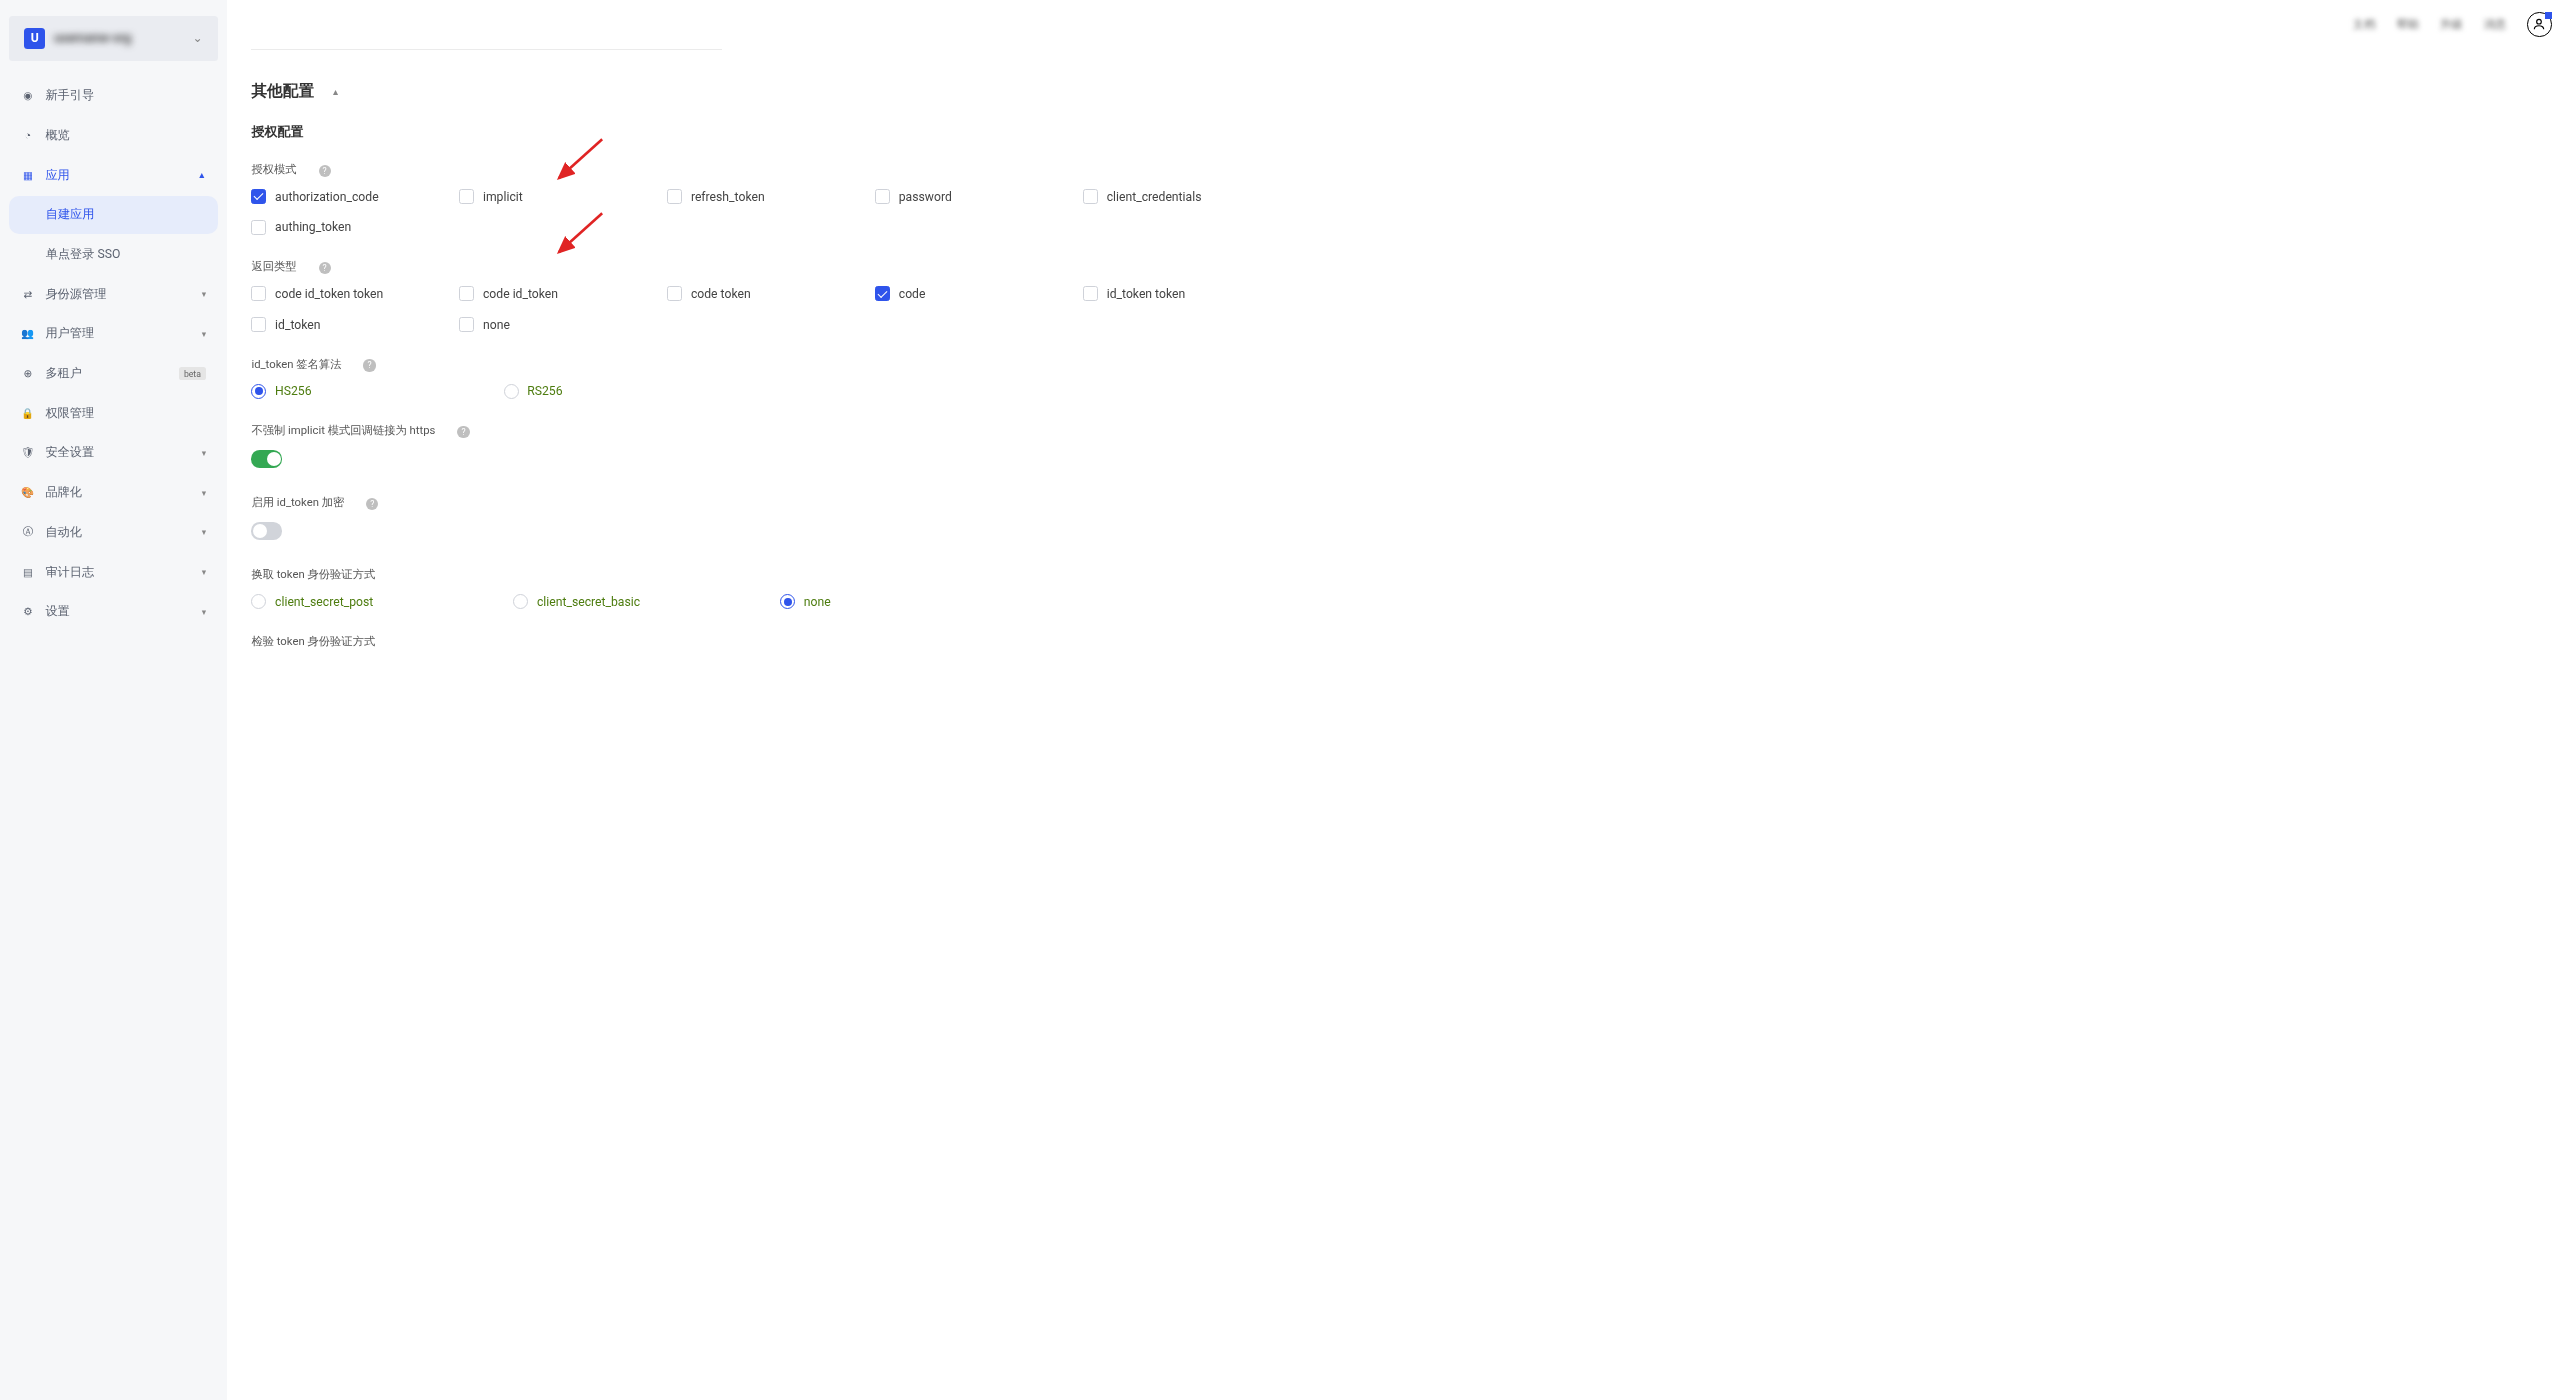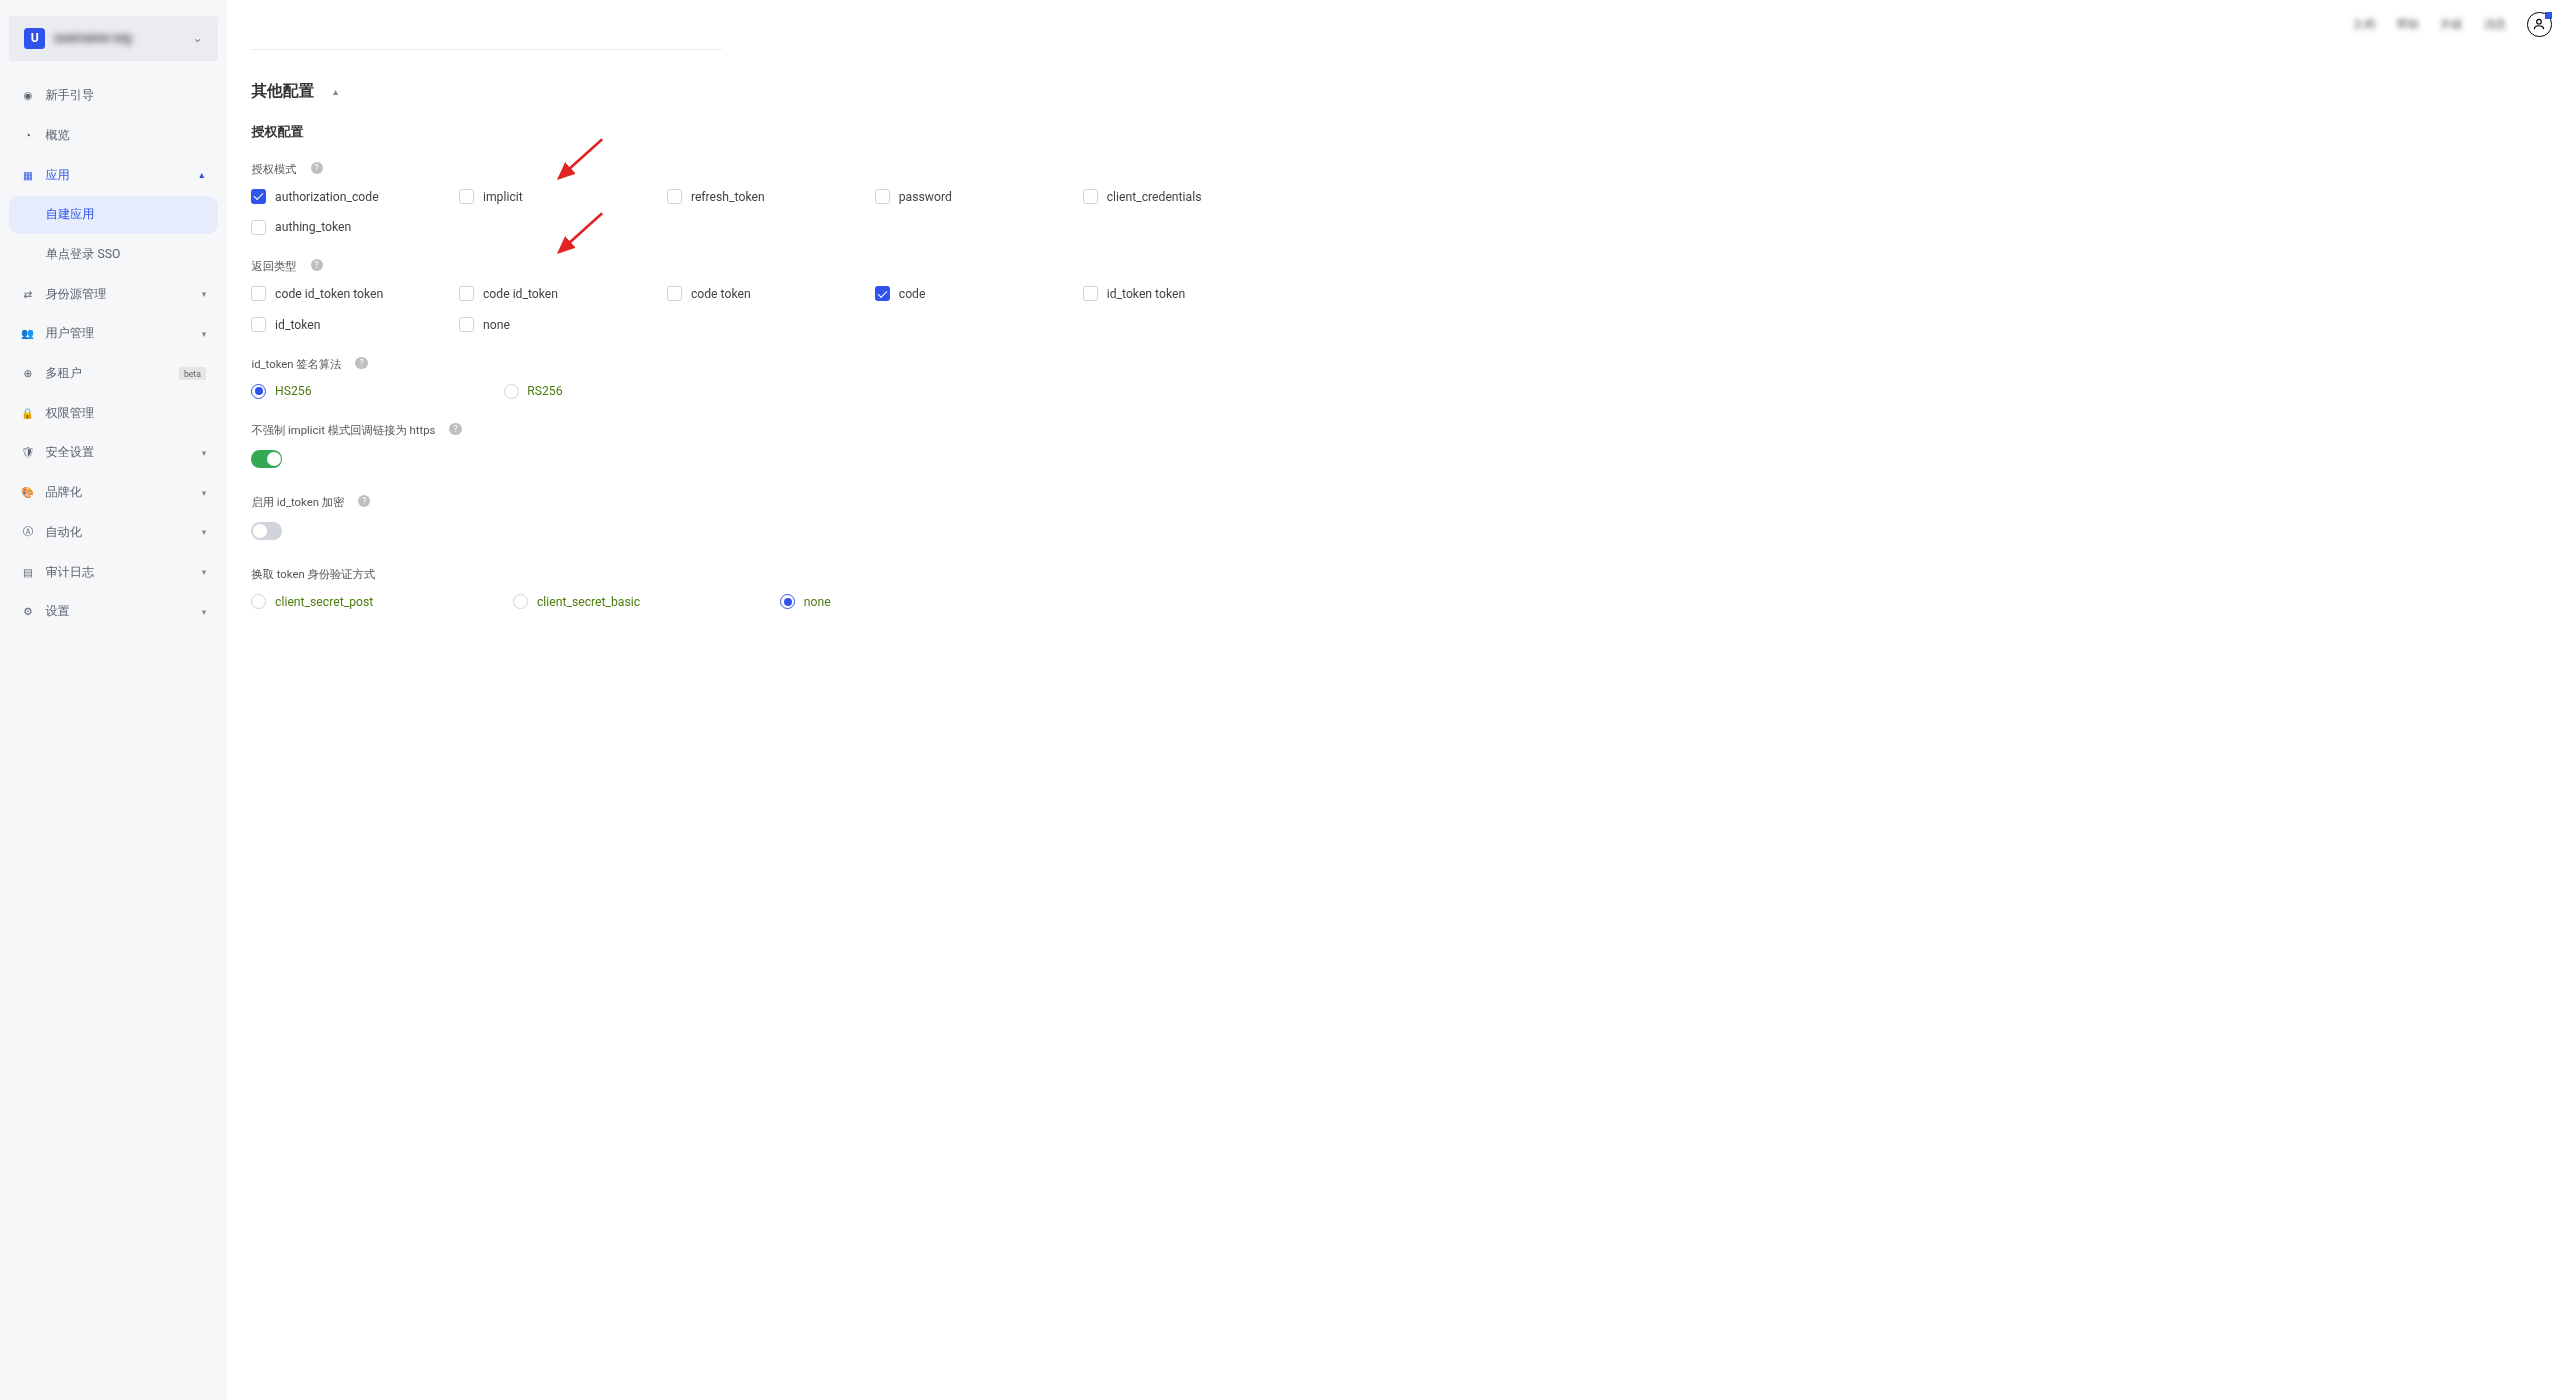--- a/index.html
+++ b/index.html
@@ -140,22 +140,22 @@
       font-weight: 600;
       color: #333;
       margin-bottom: 21px;
     }
     
     .field { margin-bottom: 24.4px; }
     .field-label {
       font-size: 11.3px;
       color: #555;
       display: flex;
-      align-items: flex-start;
-      gap: 14px;
+      align-items: flex-end;
+      gap: 22px;
       margin-bottom: 12.2px;
     }
     .help-icon {
       width: 12.2px; height: 12.2px;
       border-radius: 50%;
       background: #bfbfbf;
       color: #fff;
       font-size: 8.7px;
       display: inline-flex;
       align-items: center;
@@ -474,20 +474,25 @@
               <span class="radio-label">client_secret_basic</span>
             </label>
             <label class="radio-item">
               <span class="radio checked"></span>
               <span class="radio-label">none</span>
             </label>
           </div>
       </div>
       
       
+      <div class="field" style="margin-bottom:0;">
+        <div class="field-label">
+          <span>检验 token 身份验证方式</span>
+        </div>
+      </div>
     </main>
 
     <div class="arrow" style="left:323px; top:135px;">
       <svg width="61" height="52" viewBox="0 0 70 60">
           <defs>
             <marker id="ah1" markerWidth="8" markerHeight="8" refX="6" refY="3" orient="auto">
               <path d="M0,0 L7,3 L0,6 Z" fill="#e02424"></path>
             </marker>
           </defs>
           <line x1="60" y1="5" x2="10" y2="50" stroke="#e02424" stroke-width="3" marker-end="url(#ah1)"></line>

